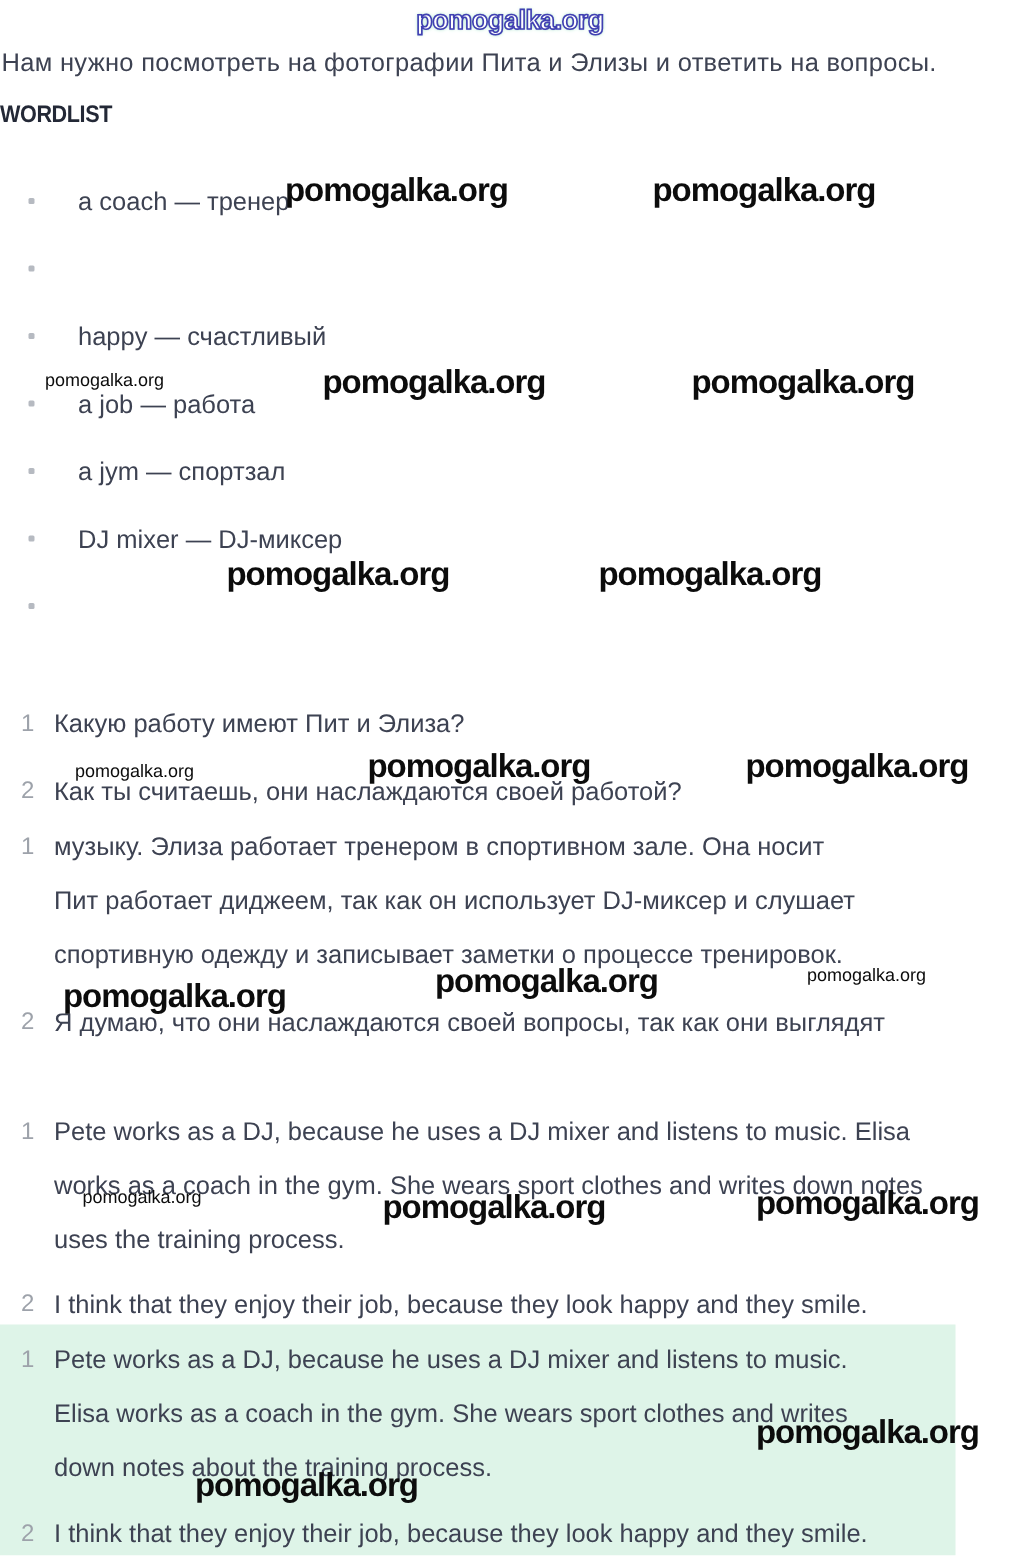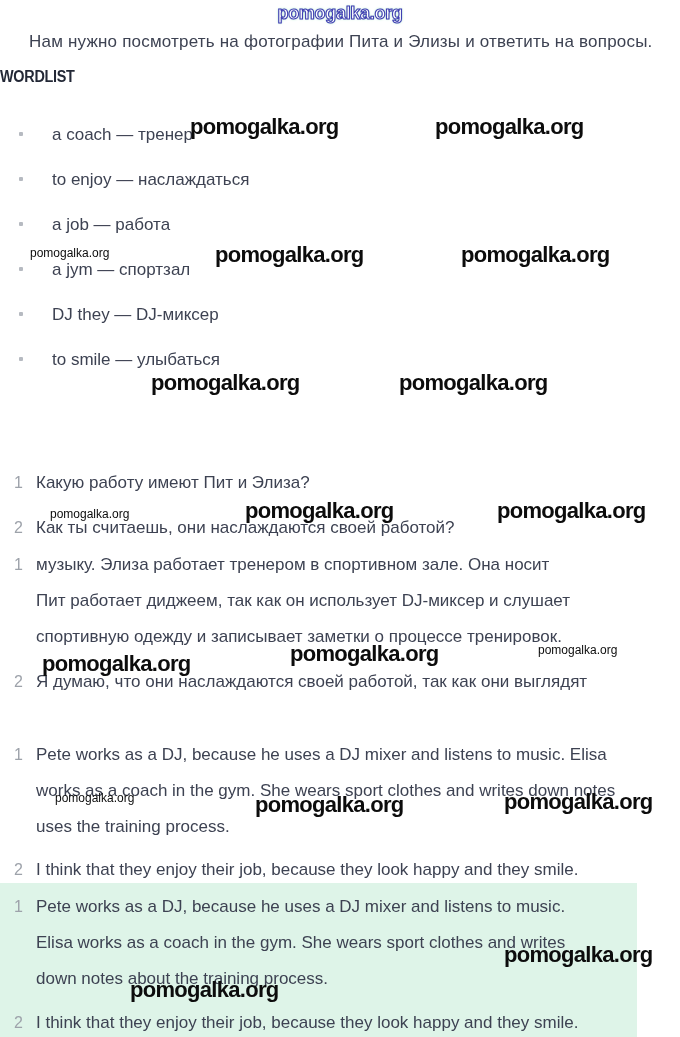--- a/index.html
+++ b/index.html
@@ -24,21 +24,21 @@
   
   .wm {
     position:absolute; white-space:nowrap; color:#0c0c0c; z-index:30;
     font-weight:700; letter-spacing:-0.7px;
   }
   .wm.big   { font-size:22px; }
   .wm.small { font-size:12px; font-weight:400; letter-spacing:0; }
 
   .intro {
     position:absolute; top:32px; left:1px; z-index:10;
-    font-size:17px; letter-spacing:0.2px; white-space:nowrap;padding-left:28px;
+    font-size:17px; letter-spacing:0.2px; white-space:nowrap;
   }
   .wordlist-title {
     position:absolute; top:68px; left:0; z-index:10;
     font-size:16px; font-weight:700; color:#232836; letter-spacing:-0.3px;
     transform:scaleX(0.9); transform-origin:left center;
   }
   .wordlist {
     position:absolute; top:117px; left:0; width:680px; z-index:10;
     list-style:none;
   }
@@ -74,25 +74,26 @@
 
 <div class="page">
 
   <div class="wm-top">pomogalka.org</div>
 
   <div class="intro">Нам нужно посмотреть на фотографии Пита и Элизы и ответить на вопросы.</div>
 
   <div class="wordlist-title">WORDLIST</div>
   <ul class="wordlist">
     <li><span class="bullet"></span><span>a coach — тренер</span></li>
-    <li><span class="bullet"></span><span>to enjoy — наслаждаться</span></li>
+    <li><span class="bullet"></span></li>
+    <li><span class="bullet"></span><span>happy — счастливый</span></li>
     <li><span class="bullet"></span><span>a job — работа</span></li>
     <li><span class="bullet"></span><span>a jym — спортзал</span></li>
-    <li><span class="bullet"></span><span>DJ they — DJ-миксер</span></li>
-    <li><span class="bullet"></span><span>to smile — улыбаться</span></li>
+    <li><span class="bullet"></span><span>DJ mixer — DJ-миксер</span></li>
+    <li><span class="bullet"></span></li>
   </ul>
 
   <div class="qa-item" id="q1">
     <div class="num">1</div>
     <div class="qtext">
         <div class="line">Какую работу имеют Пит и Элиза?</div>
       </div>
   </div>
   <div class="qa-item" id="q2">
     <div class="num">2</div>
@@ -105,21 +106,21 @@
     <div class="num">1</div>
     <div class="qtext">
       <div class="line">музыку. Элиза работает тренером в спортивном зале. Она носит</div>
       <div class="line">Пит работает диджеем, так как он использует DJ-миксер и слушает</div>
       <div class="line">спортивную одежду и записывает заметки о процессе тренировок.</div>
     </div>
   </div>
   <div class="qa-item" id="a2">
     <div class="num">2</div>
     <div class="qtext">
-      <div class="line">Я думаю, что они наслаждаются своей работой, так как они выглядят</div>
+      <div class="line">Я думаю, что они наслаждаются своей вопросы, так как они выглядят</div>
     </div>
   </div>
 
   <div class="qa-item" id="e1">
     <div class="num">1</div>
     <div class="qtext">
       <div class="line">Pete works as a DJ, because he uses a DJ mixer and listens to music. Elisa</div>
       <div class="line">works as a coach in the gym. She wears sport clothes and writes down notes</div>
       <div class="line">uses the training process.</div>
     </div>

